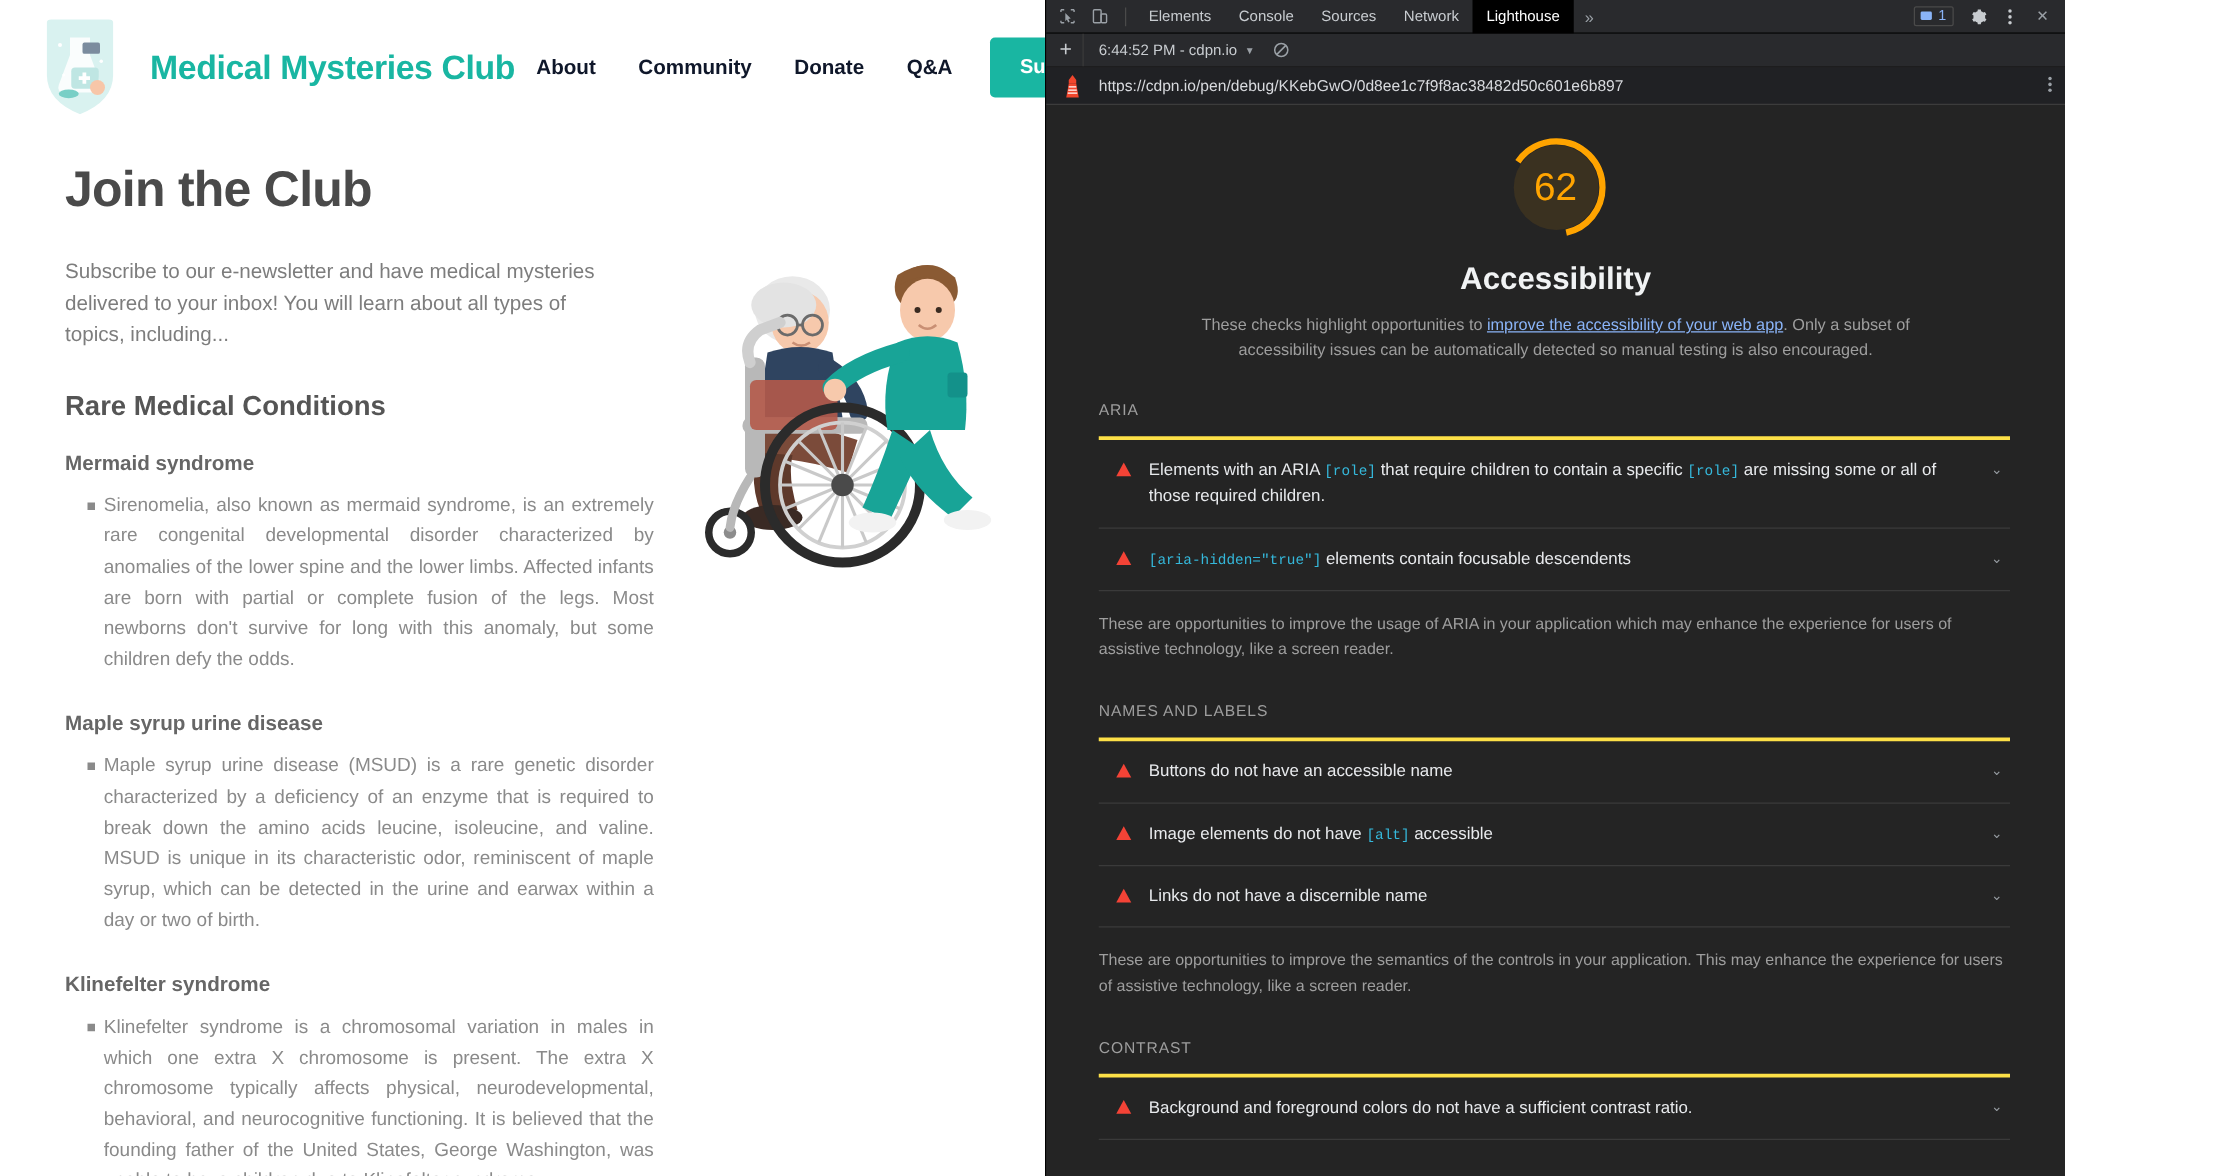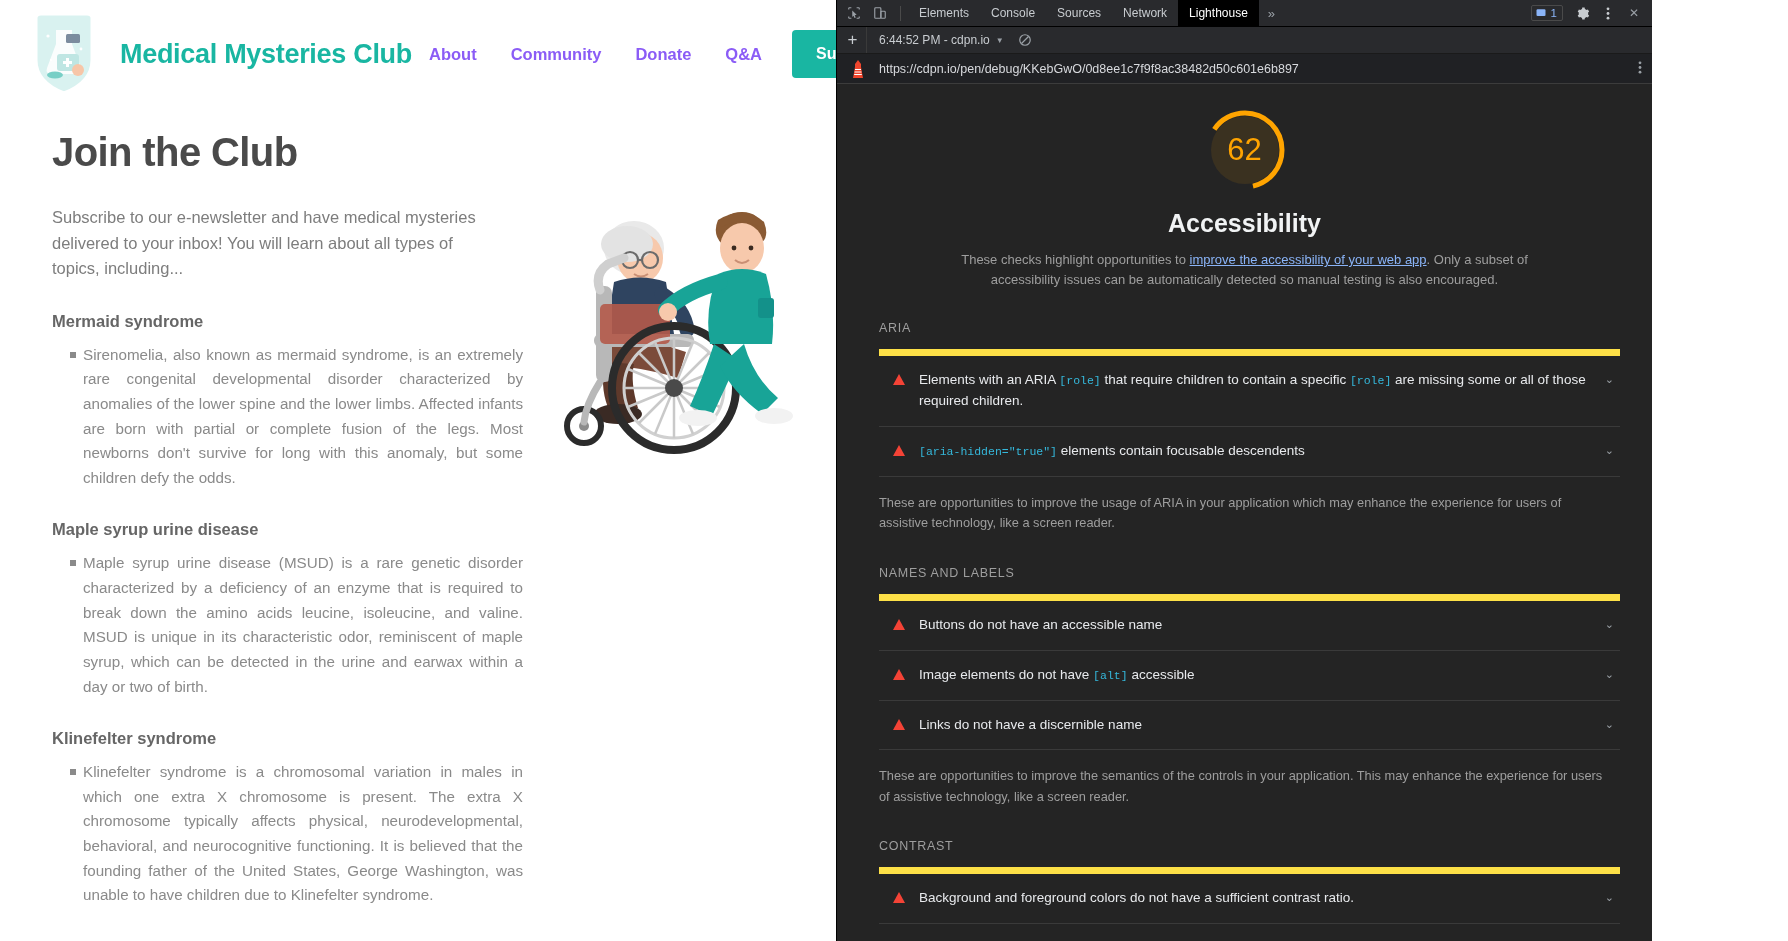--- a/index.html
+++ b/index.html
@@ -22,21 +22,21 @@
     padding: 14px 28px 14px 32px; height: 108px;
   }
   .logo-shield { width: 64px; height: 84px; flex: 0 0 auto; position: relative; }
   .logo-shield svg { display:block; }
   .brand {
     font-size: 27px; font-weight: bold; color: #19b6a2;
     margin-left: 24px; letter-spacing: -0.3px; white-space: nowrap;
   }
   .nav { margin-left: auto; display: flex; align-items: center; gap: 0px; }
   .nav-link {
-    color: #8b5cf6; font-size: 16.5px; font-weight: 600;
+    color: #0f172a; font-size: 16.5px; font-weight: 600;
     text-decoration: none; padding: 0 17px; white-space: nowrap;
   }
   .btn-subscribe-top {
     background: #19b6a2; color: #fff; border: none;
     font-size: 16px; font-weight: bold;
     padding: 15px 24px; border-radius: 4px; margin-left: 13px;
     cursor: pointer; font-family: "Liberation Sans", sans-serif;
   }
 
   .content-wrap { display: flex; padding: 0 32px; }
@@ -140,21 +140,21 @@
   .cat-desc {
     font-size: 13px; line-height: 1.5; color: #9e9e9e;
     text-align: center; max-width: 600px; margin: 12px auto 0 auto;
   }
   .cat-desc a { color: #8ab4f8; text-decoration: underline; }
 
   .group-head {
     font-size: 12.5px; letter-spacing: 0.7px; color: #9e9e9e;
     margin: 32px 0 0 14px; text-transform: uppercase;
   }
-  .audit-list { border-top: 7px solid #fde047; margin: 14px 4px 0 14px; }
+  .audit-list { border-top: 3px solid #fde047; margin: 14px 16px 0 14px; }
   .audit-row {
     display: flex; align-items: flex-start; gap: 14px;
     padding: 14px 6px 14px 14px; border-bottom: 1px solid #3a3a3a;
     cursor: pointer;
   }
   .tri {
     width: 0; height: 0; flex: 0 0 auto; margin-top: 4px;
     border-left: 6px solid transparent; border-right: 6px solid transparent;
     border-bottom: 11px solid #f44336;
   }
@@ -201,20 +201,21 @@
         <a class="nav-link" href="#">Donate</a>
         <a class="nav-link" href="#">Q&amp;A</a>
         <button class="btn-subscribe-top">Subscribe</button>
       </nav>
     </div>
 
     <div class="content-wrap">
       <div class="col-left">
         <h1 class="page-title">Join the Club</h1>
         <p class="intro">Subscribe to our e-newsletter and have medical mysteries delivered to your inbox! You will learn about all types of topics, including...</p>
+        <h2 class="sec-title">Rare Medical Conditions</h2>
 
         <h3 class="cond-title">Mermaid syndrome</h3>
         <ul class="cond-list">
           <li>Sirenomelia, also known as mermaid syndrome, is an extremely rare congenital developmental disorder characterized by anomalies of the lower spine and the lower limbs. Affected infants are born with partial or complete fusion of the legs. Most newborns don't survive for long with this anomaly, but some children defy the odds.</li>
         </ul>
 
         <h3 class="cond-title">Maple syrup urine disease</h3>
         <ul class="cond-list">
           <li>Maple syrup urine disease (MSUD) is a rare genetic disorder characterized by a deficiency of an enzyme that is required to break down the amino acids leucine, isoleucine, and valine. MSUD is unique in its characteristic odor, reminiscent of maple syrup, which can be detected in the urine and earwax within a day or two of birth.</li>
         </ul>

